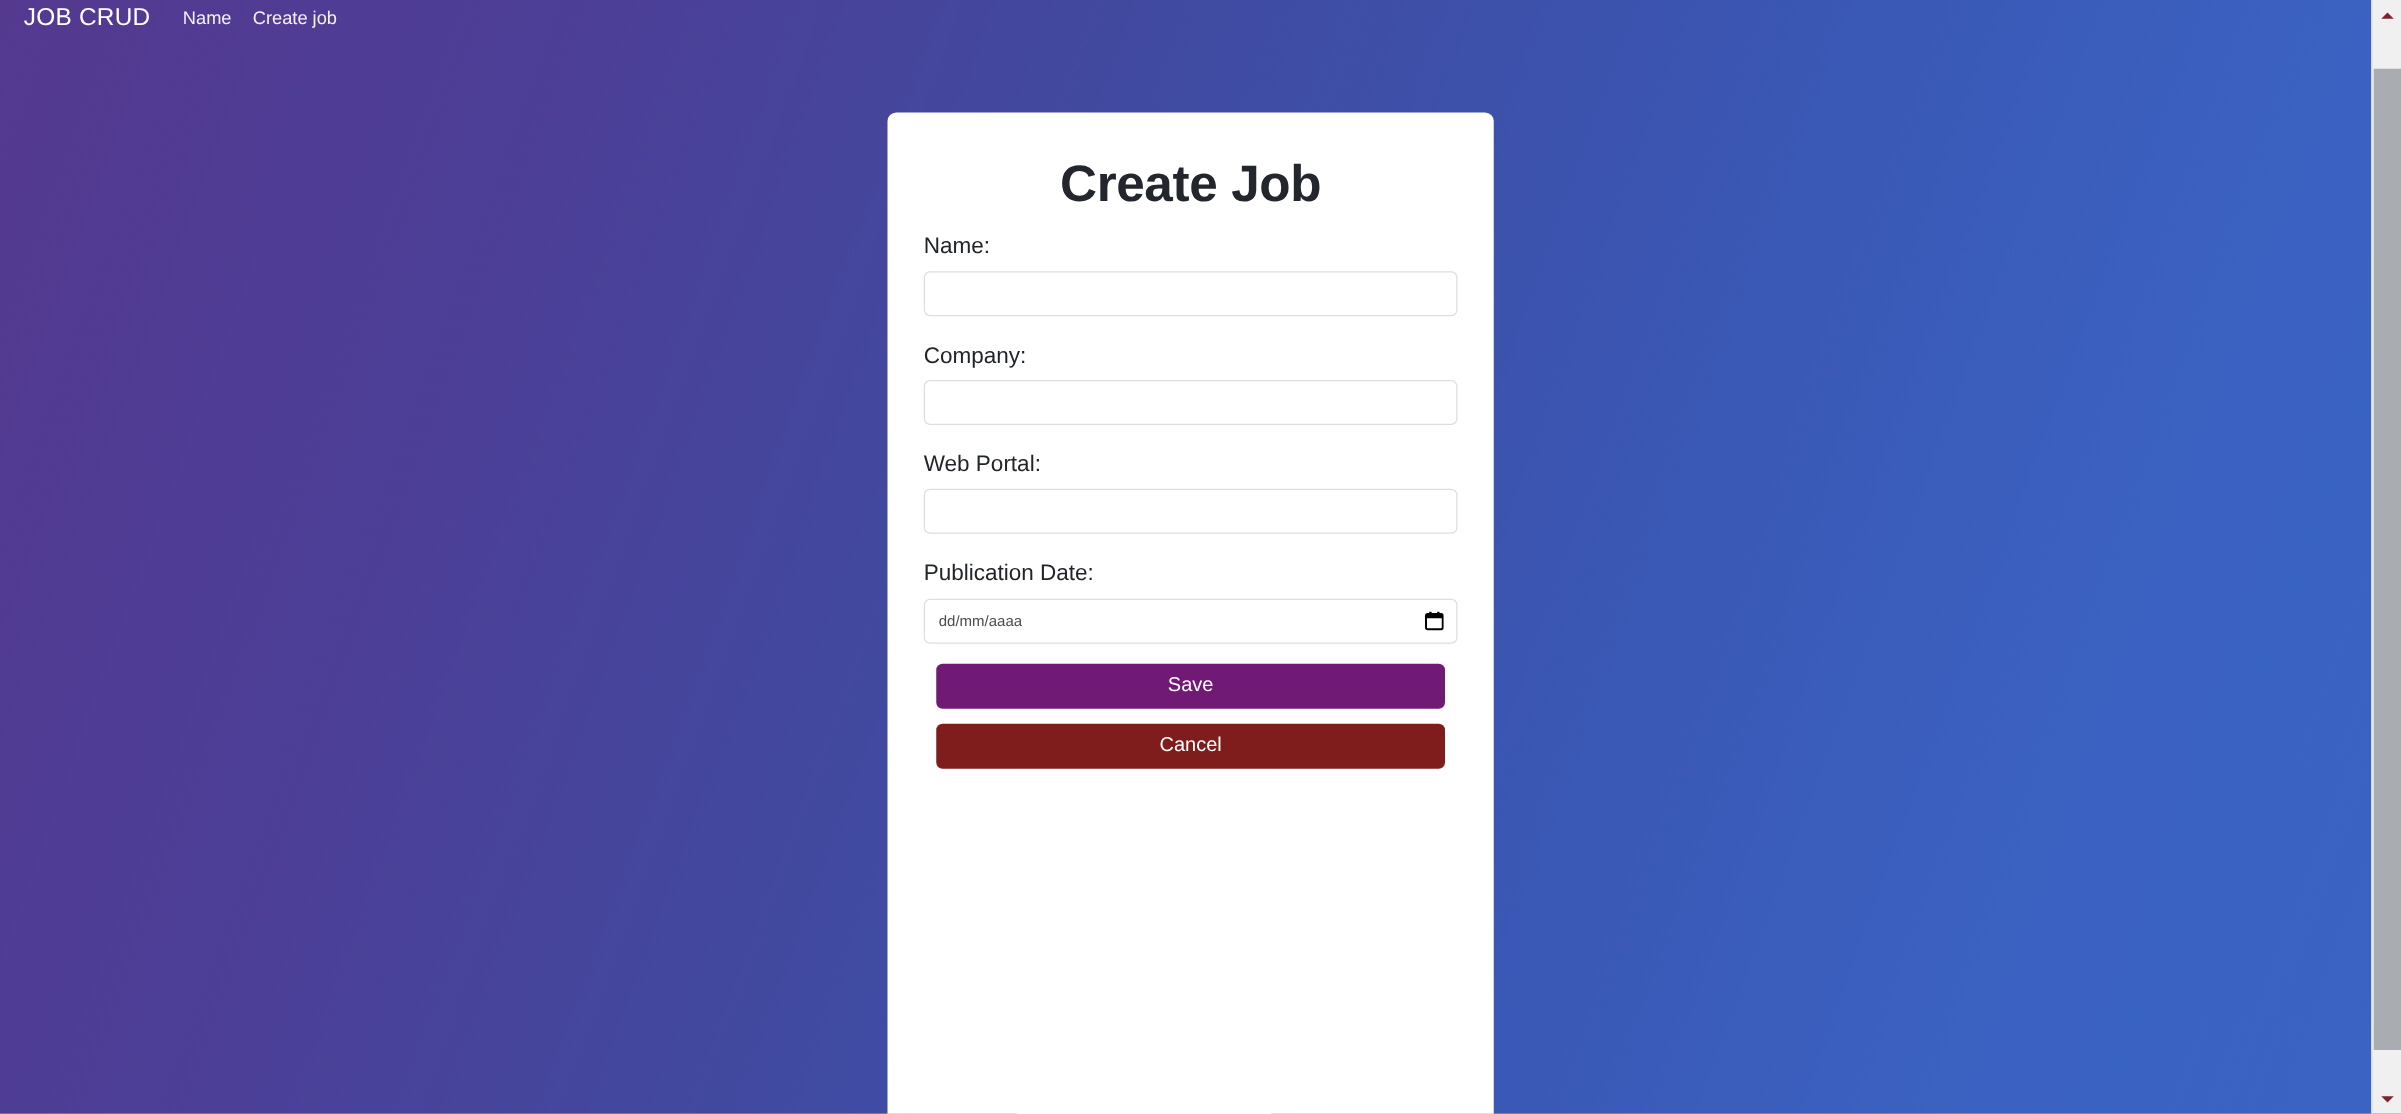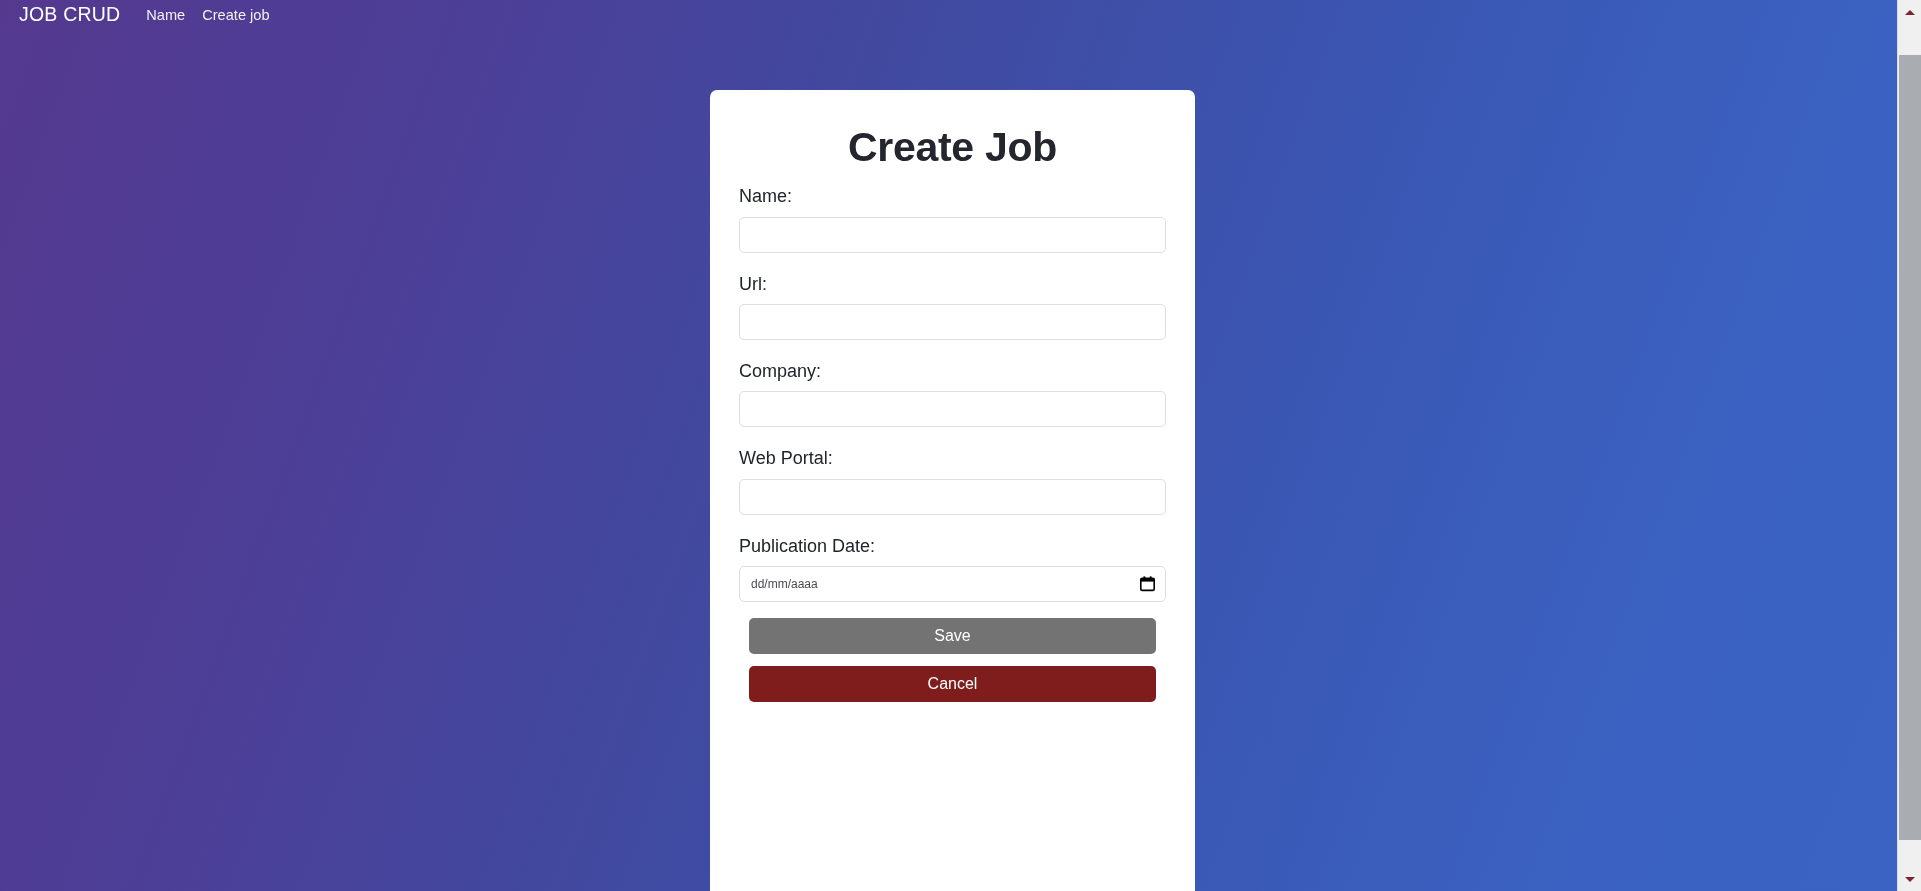--- a/index.html
+++ b/index.html
@@ -138,21 +138,21 @@
     border: none;
     border-radius: 5px;
     color: #ffffff;
     font-size: 16px;
     font-family: "Liberation Sans", sans-serif;
     cursor: pointer;
     line-height: 36px;
     padding: 0;
     text-align: center;
   }
-  .btn-save { background: #737373; }
+  .btn-save { background: #701a75; }
   .btn-cancel { background: #7f1d1d; margin-bottom: 20px; }
 
   
   #scrollbar {
     position: absolute;
     right: 0;
     top: 0;
     width: 24px;
     height: 891px;
     background: #f0f0f0;
@@ -207,24 +207,20 @@
 
     <h1 id="card-title">Create Job</h1>
 
     <form id="create-job-form">
 
       <div class="field-group">
         <label class="field-label">Name:</label>
         <input class="field-input" type="text" placeholder="" style="">
       </div>
 
-      <div class="field-group">
-        <label class="field-label">Url:</label>
-        <input class="field-input" type="text" placeholder="" style="">
-      </div>
 
       <div class="field-group">
         <label class="field-label">Company:</label>
         <input class="field-input" type="text" placeholder="" style="">
       </div>
 
       <div class="field-group">
         <label class="field-label">Web Portal:</label>
         <input class="field-input" type="text" placeholder="" style="">
       </div>

